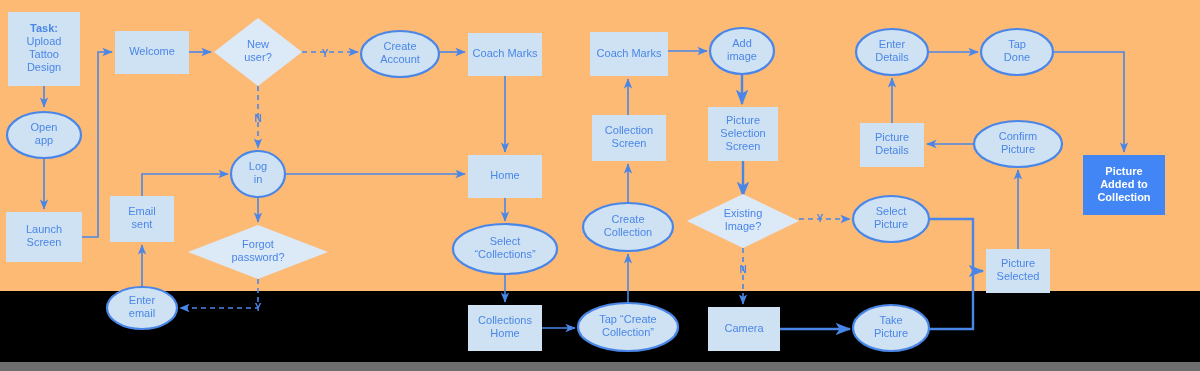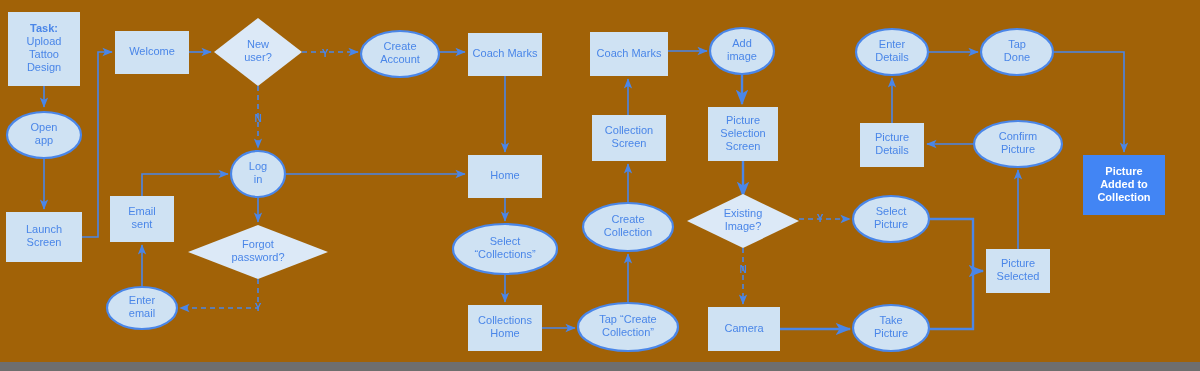--- a/index.html
+++ b/index.html
@@ -1,17 +1,17 @@
 <!DOCTYPE html>
 <html><head>
 <meta charset="utf-8">
 <style>
   html,body{margin:0;padding:0;background:#000;}
   body{width:1200px;height:371px;overflow:hidden;font-family:"Liberation Sans",sans-serif;}
-  #stage{position:relative;width:1200px;height:371px;background:#a16207;text-decoration:underline;}
+  #stage{position:relative;width:1200px;height:291px;background:#fdba74;text-decoration:underline;}
   #bottombar{position:absolute;left:0;top:362px;width:1200px;height:9px;background:#6e6e6e;}
   svg{display:block;}
   .nodeText{font-family:"Liberation Sans",sans-serif;font-size:11px;fill:#4a86e8;text-anchor:middle;dominant-baseline:middle;}
   .nodeText.bold{font-weight:bold;}
   .nodeText.white{fill:#ffffff;font-weight:bold;}
   .edgeLabel{font-family:"Liberation Sans",sans-serif;font-size:10px;font-weight:bold;fill:#4a86e8;text-anchor:middle;dominant-baseline:middle;}
   .shape-rect{fill:#cfe2f3;stroke:none;}
   .shape-rect-solid{fill:#4285f4;stroke:none;}
   .shape-ell{fill:#cfe2f3;stroke:#4a86e8;stroke-width:2.2;}
   .shape-dia{fill:#dce9f7;stroke:none;}

